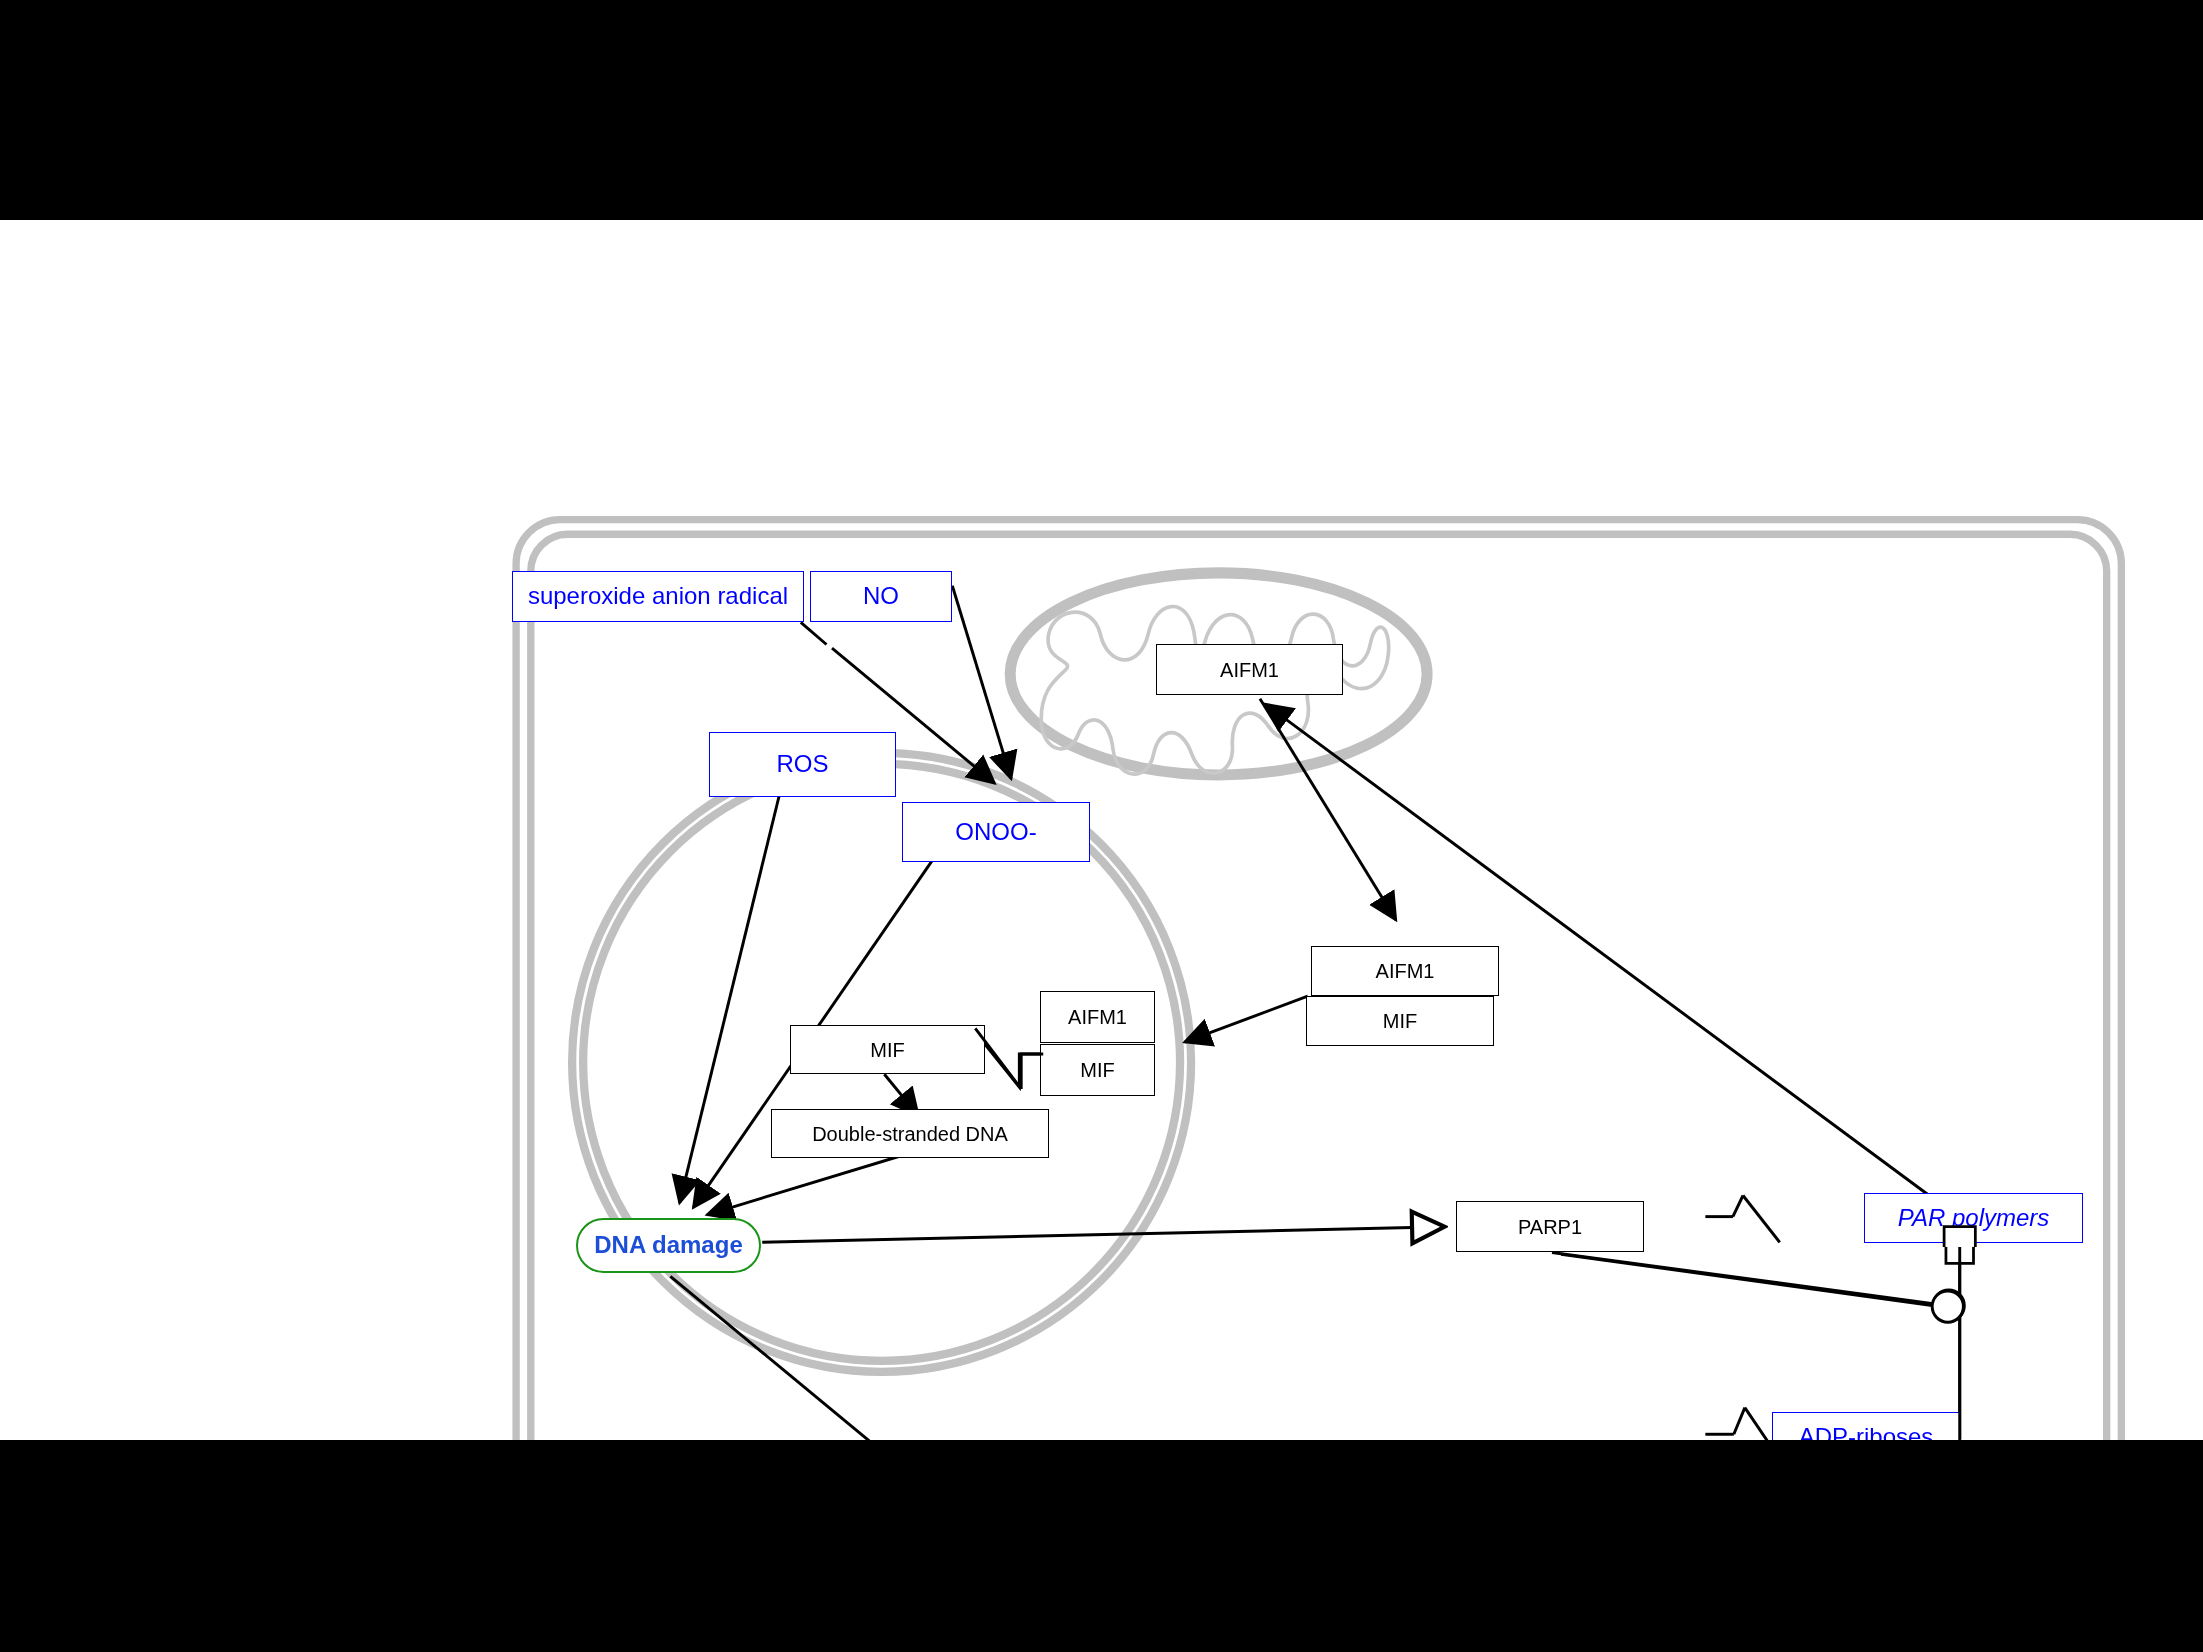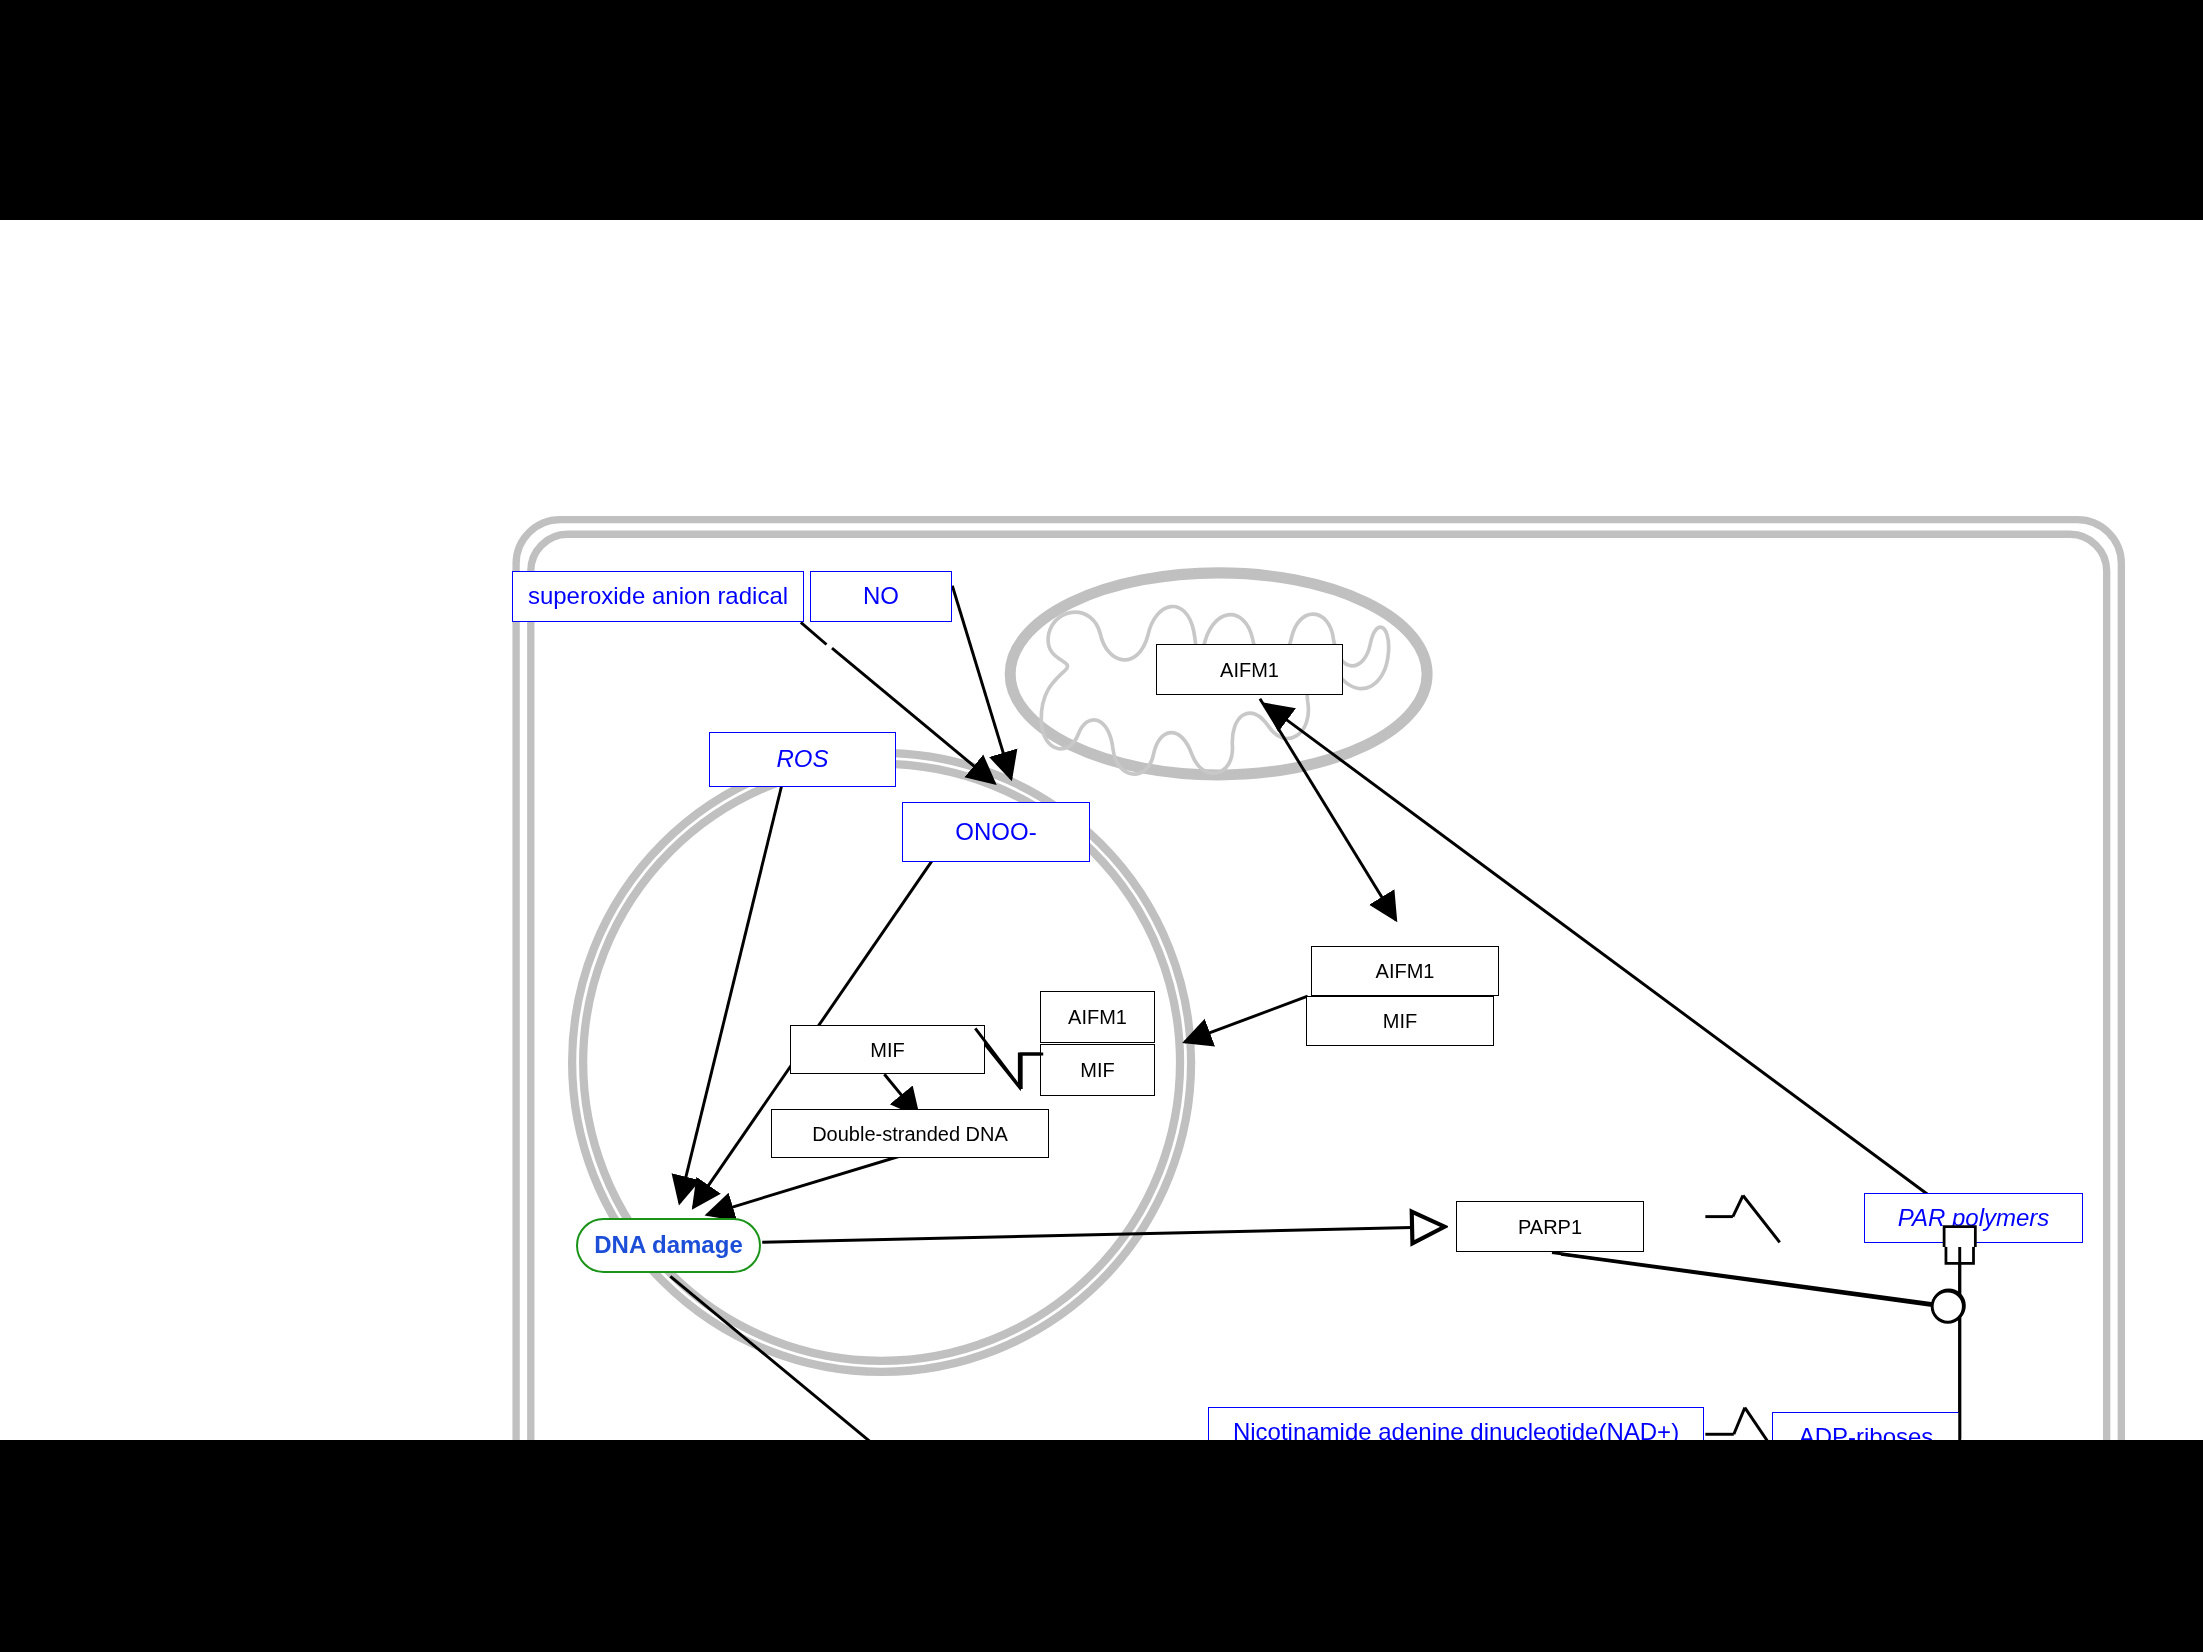--- a/index.html
+++ b/index.html
@@ -180,21 +180,21 @@
     </svg>
 
     <div class="node n-blue" style="left:512px; top:351px; width:292px; height:51px;">
       <span>superoxide anion radical</span>
     </div>
 
     <div class="node n-blue" style="left:810px; top:351px; width:142px; height:51px;">
       <span>NO</span>
     </div>
 
-    <div class="node n-blue" style="left:709px; top:512px; width:187px; height:55px;font-style:italic;">
+    <div class="node n-blue" style="left:709px; top:512px; width:187px; height:65px;">
       <span>ROS</span>
     </div>
 
     <div class="node n-blue" style="left:902px; top:582px; width:188px; height:60px;">
       <span>ONOO-</span>
     </div>
 
     <div class="node n-black" style="left:1156px; top:424px; width:187px; height:51px;">
       <span>AIFM1</span>
     </div>
@@ -226,23 +226,20 @@
     </div>
 
     <div class="node n-black" style="left:1456px; top:981px; width:188px; height:51px;align-items:center;">
       <span>PARP1</span>
     </div>
 
     <div class="node n-blue" style="left:1864px; top:973px; width:219px; height:50px;font-style:italic;">
       <span>PAR polymers</span>
     </div>
 
-    <div class="node n-blue" style="left:1208px; top:1187px; width:496px; height:51px;">
-      <span>Nicotinamide adenine dinucleotide(NAD+)</span>
-    </div>
 
     <div class="node n-blue" style="left:1772px; top:1192px; width:188px; height:51px;">
       <span>ADP-riboses</span>
     </div>
 
     <svg class="layer" viewBox="0 0 2400 1328" style="pointer-events:none">
       <g stroke="#000000" stroke-width="3.2" fill="none">
 
         <path d="M 1857 1322 L 1886 1322 L 1886 1296 L 1898 1296" stroke-width="0"></path>
         <path d="M 1857 1322 L 1888 1322"></path>

